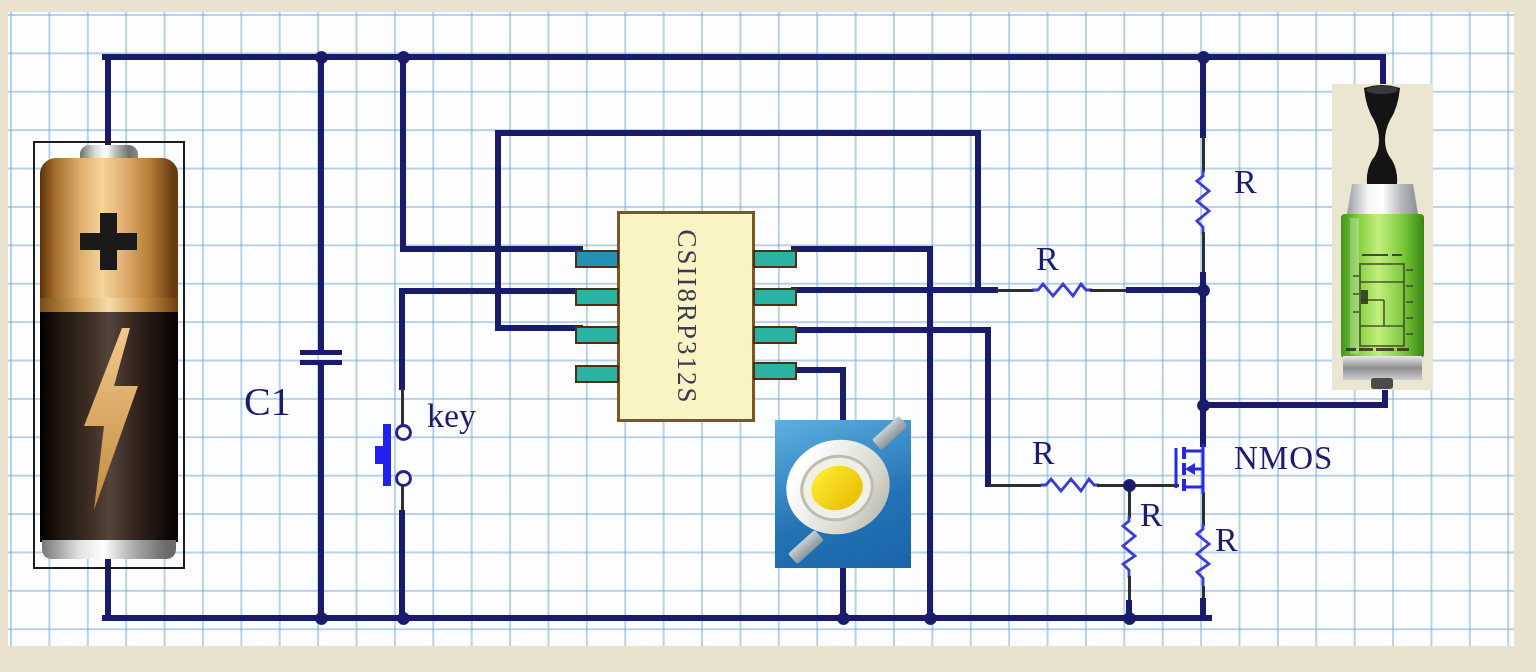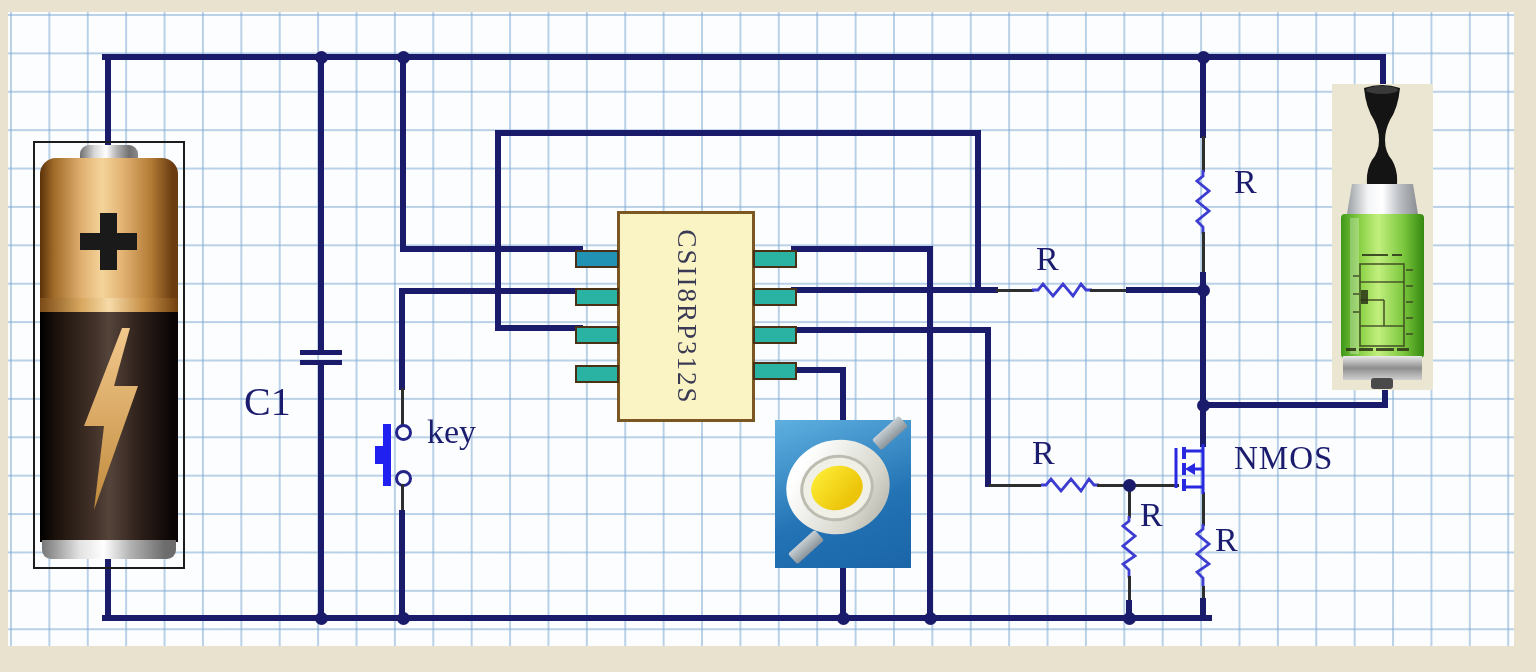--- a/index.html
+++ b/index.html
@@ -254,19 +254,19 @@
     <rect x="44" y="264" width="18" height="3"></rect>
       <rect x="65" y="264" width="12" height="3"></rect>
     <rect x="30" y="170" width="26" height="2"></rect>
       <rect x="60" y="170" width="10" height="2"></rect>
   </g>
   <rect x="11" y="272" width="79" height="24" fill="url(#silverV)"></rect>
   <rect x="39" y="294" width="22" height="11" rx="3" fill="#4a4a4a"></rect>
 </svg>
 
 <div class="lbl" style="left:244px;top:378px;font-size:40px;">C1</div>
-<div class="lbl" style="left:427px;top:413px;font-size:34px;">key</div>
+<div class="lbl" style="left:427px;top:397px;font-size:34px;">key</div>
 <div class="lbl" style="left:1234px;top:163px;font-size:34px;">R</div>
 <div class="lbl" style="left:1036px;top:240px;font-size:34px;">R</div>
 <div class="lbl" style="left:1032px;top:434px;font-size:34px;">R</div>
 <div class="lbl" style="left:1140px;top:496px;font-size:34px;">R</div>
 <div class="lbl" style="left:1215px;top:521px;font-size:34px;">R</div>
 <div class="lbl" style="left:1234px;top:440px;font-size:33px;letter-spacing:1px;">NMOS</div>
 
 </body></html>

